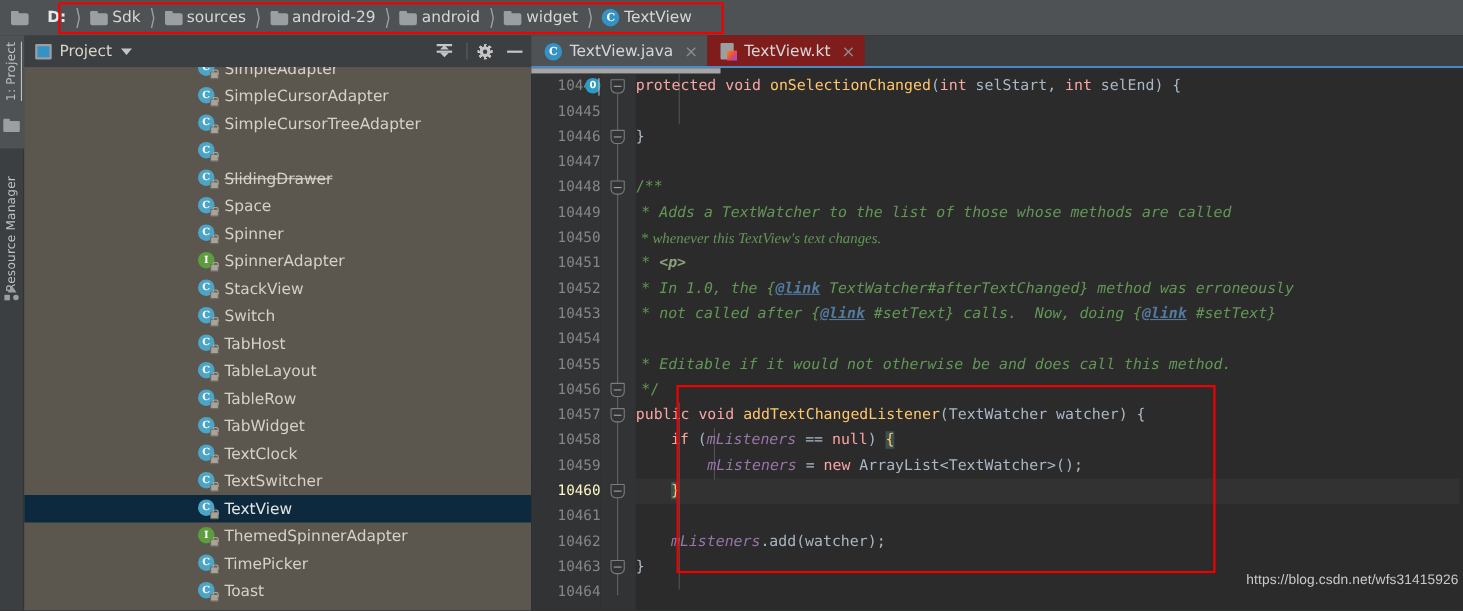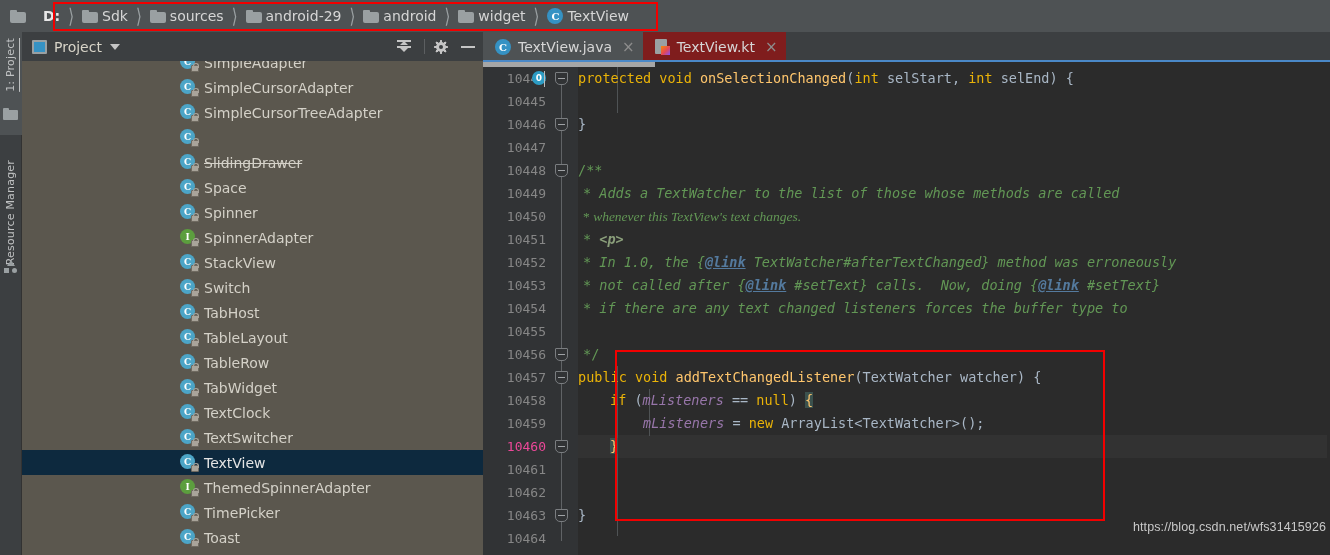--- a/index.html
+++ b/index.html
@@ -273,34 +273,34 @@
     position: absolute; left: 61px; top: 4px; width: 1px; height: 16px; background: #bbbbbb;
   }
   .codelines {
     position: absolute; left: 95px; top: 0; width: 752px; height: 488px;
   }
   .ln {
     position: absolute; right: 0; width: 58px; text-align: right;
     font-family: "DejaVu Sans Mono", "Liberation Mono", monospace;
     font-size: 13px; color: #868686; height: 23px; line-height: 23px;
   }
-  .ln.current { color: #ec4899; }
+  .ln.current { color: #fef9c3; }
   .cl {
     position: absolute; left: 0; height: 23px; line-height: 23px;
     white-space: pre;
     font-family: "DejaVu Sans Mono", "Liberation Mono", monospace;
     font-size: 13.5px; color: #a9b7c6;
   }
   .rowhl {
     position: absolute; left: 0; width: 847px; height: 23px; background: #323232;
   }
   .ind-guide {
     position: absolute; width: 1px; background: #4f5355;
   }
-  .kw  { color: #eab308; }
+  .kw  { color: #fca5a5; }
   .mth { color: #ffc66d; }
   .cmt { color: #629755; font-style: italic; }
   .cmtb{ color: #629755; }
   .tag { color: #8a9e7a; font-style: italic; font-weight: bold; }
   .lnk { color: #547a9e; font-style: italic; font-weight: bold; text-decoration: underline; }
   .fld { color: #9876aa; font-style: italic; }
   .brm { background: #3b514d; color: #ffc66d; }
 
   .redbox-code {
     position: absolute; left: 615px; top: 350px; width: 490px; height: 171px;
@@ -620,27 +620,28 @@
 
         <div class="cl" style="top:0px;"><span class="kw">protected</span> <span class="kw">void</span> <span class="mth">onSelectionChanged</span>(<span class="kw">int</span> selStart, <span class="kw">int</span> selEnd) {</div>
         <div class="cl" style="top:46px;">}</div>
         <div class="cl" style="top:69px;"> </div>
         <div class="cl cmtb" style="top:92px;">/**</div>
         <div class="cl" style="top:115px; left:5px;"><span class="cmtb">*</span> <span class="cmt">Adds a TextWatcher to the list of those whose methods are called</span></div>
         <div class="cl" style="top:138px; left:5px;font-family:Liberation Serif, serif;"><span class="cmtb">*</span> <span class="cmt">whenever this TextView's text changes.</span></div>
         <div class="cl" style="top:161px; left:5px;"><span class="cmtb">*</span> <span class="tag">&lt;p&gt;</span></div>
         <div class="cl" style="top:184px; left:5px;"><span class="cmtb">*</span> <span class="cmt">In 1.0, the {</span><span class="lnk">@link</span><span class="cmt"> TextWatcher#afterTextChanged} method was erroneously</span></div>
         <div class="cl" style="top:207px; left:5px;"><span class="cmtb">*</span> <span class="cmt">not called after {</span><span class="lnk">@link</span><span class="cmt"> #setText} calls.  Now, doing {</span><span class="lnk">@link</span><span class="cmt"> #setText}</span></div>
-        <div class="cl" style="top:230px; left:5px;"><span class="cmtb">*</span> <span class="cmt">if there are any text changed listeners forces the buffer type to</span></div>
+        <div class="cl" style="top:253px; left:5px;"><span class="cmtb">*</span> <span class="cmt">Editable if it would not otherwise be and does call this method.</span></div>
         <div class="cl cmtb" style="top:276px; left:5px;">*/</div>
         <div class="cl" style="top:299px;"><span class="kw">public</span> <span class="kw">void</span> <span class="mth">addTextChangedListener</span>(TextWatcher watcher) {</div>
         <div class="cl" style="top:322px; left:32px;"><span class="kw">if</span> (<span class="fld">mListeners</span> == <span class="kw">null</span>) <span class="brm">{</span></div>
         <div class="cl" style="top:345px; left:65px;"><span class="fld">mListeners</span> = <span class="kw">new</span> ArrayList&lt;TextWatcher&gt;();</div>
         <div class="cl" style="top:368px; left:32px;"><span class="brm">}</span></div>
         <div class="cl" style="top:391px;"> </div>
+        <div class="cl" style="top:414px; left:32px;"><span class="fld">mListeners</span>.add(watcher);</div>
         <div class="cl" style="top:437px;">}</div>
         <div class="cl" style="top:460px;"> </div>
         <div class="cl cmtb" style="top:483px;">/**</div>
       </div>
     </div>
 
     <div class="vscroll-edge"></div>
   </div>
 
   <div class="redbox-code"></div>

